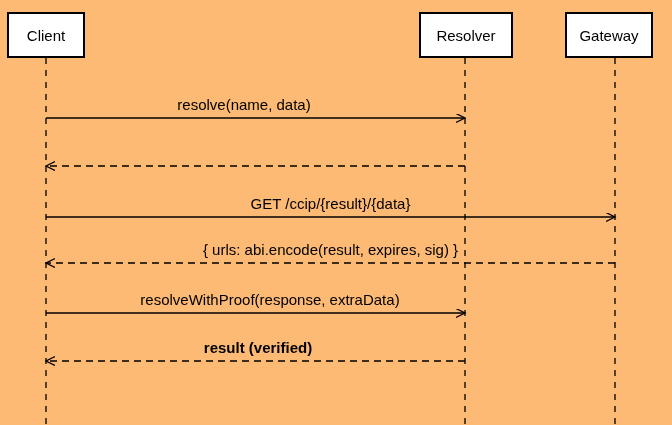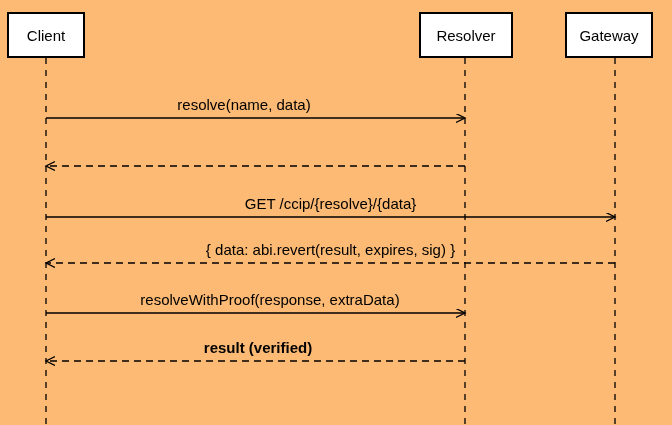--- a/index.html
+++ b/index.html
@@ -86,18 +86,18 @@
     <span>Client</span>
   </div>
   <div class="participant resolver">
     <span>Resolver</span>
   </div>
   <div class="participant gateway">
     <span>Gateway</span>
   </div>
 
   <div class="msg-label lbl-1">resolve(name, data)</div>
-  <div class="msg-label lbl-3">GET /ccip/{resolve}/{data}</div>
-  <div class="msg-label lbl-4">{ data: abi.revert(result, expires, sig) }</div>
+  <div class="msg-label lbl-3">GET /ccip/{result}/{data}</div>
+  <div class="msg-label lbl-4">{ urls: abi.encode(result, expires, sig) }</div>
   <div class="msg-label lbl-5">resolveWithProof(response, extraData)</div>
   <div class="msg-label lbl-6">result (verified)</div>
 
 </div>
 
 </body></html>

